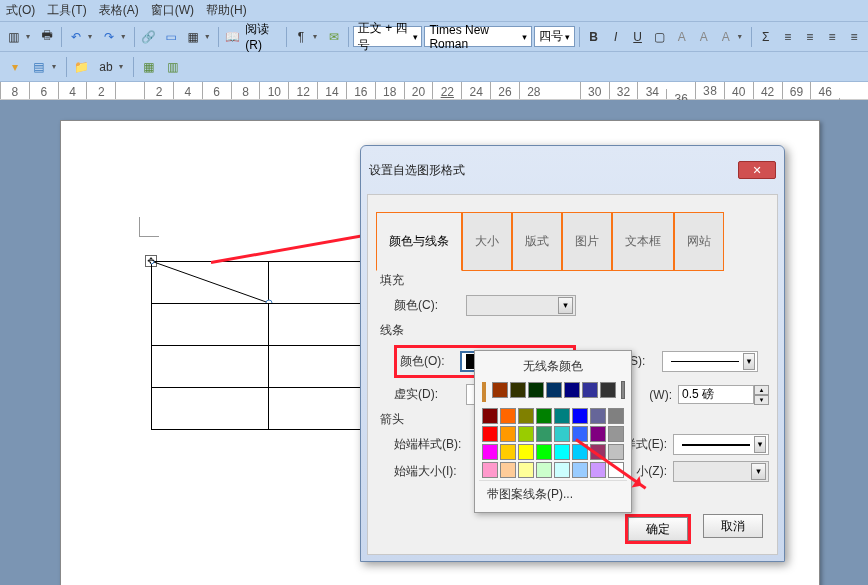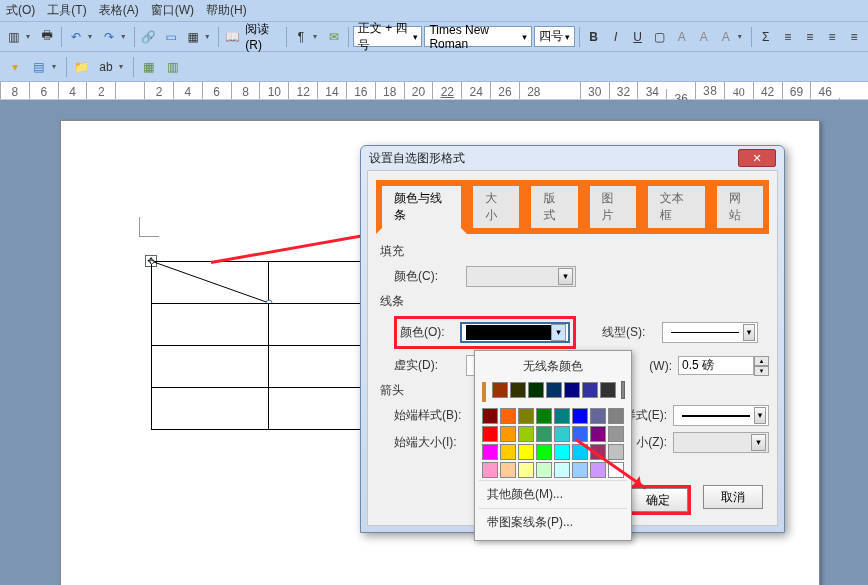--- a/index.html
+++ b/index.html
@@ -21,26 +21,26 @@
 .move-h{position:absolute;left:84px;top:134px;width:12px;height:12px;border:1px solid #666;background:#fff;font-size:9px;text-align:center;line-height:10px}
 .tbl{border-collapse:collapse;width:100%}
 .tbl td{border:1px solid #000;height:42px}
 .diag{position:absolute;left:90px;top:140px;width:235px;height:42px;pointer-events:none}
 .redarrow1{position:absolute;left:150px;top:140px;width:200px;height:3px;background:#ff1d2f;transform-origin:left center;transform:rotate(-10deg)}
 .redarrow1::after{content:"";position:absolute;right:-2px;top:-5px;border:7px solid transparent;border-left-color:#ff1d2f}
 .leftmark{position:absolute;left:78px;top:96px;width:20px;height:20px;border-left:1px solid #999;border-bottom:1px solid #999}
 
 
 .dlg{position:absolute;left:360px;top:145px;width:425px;background:linear-gradient(#dfe8f6,#cad8ee);border:1px solid #6c88ad;border-radius:6px 6px 0 0;box-shadow:3px 3px 10px rgba(0,0,0,.4)}
-.dlg-titlebar{height:24px;display:flex;align-items:center;justify-content:space-between;padding:0 8px}
+.dlg-titlebar{height:48px;display:flex;align-items:center;justify-content:space-between;padding:0 8px}
 .dlg-title{font-size:12px;color:#222}
 .dlg-close{width:38px;height:18px;background:#d05050;border:1px solid #a03030;border-radius:2px;color:#fff;text-align:center;font-size:11px;line-height:16px}
 .dlg-body{background:#f0f0f0;margin:0 6px 6px;border:1px solid #c8c8c8;padding:8px}
 .tabs{display:flex;gap:0;margin-bottom:10px}
-.tab{padding:4px 12px;border:6px solid #f97316;background:#e6e6e6;color:#666;position:relative;top:1px}
+.tab{padding:20px 12px;border:1px solid #f97316;background:#e6e6e6;color:#666;position:relative;top:9px}
 .tab.active{background:#f0f0f0;border-bottom-color:#f0f0f0;color:#000}
 .section-label{margin:6px 0 4px 4px;color:#333}
 .row{display:flex;align-items:center;margin:6px 0 6px 18px;gap:6px}
 .row label{width:66px;color:#333}
 .ctl{height:21px;border:1px solid #aaa;background:#fff;display:inline-flex;align-items:center}
 .ctl.disabled{background:#e8e8e8}
 .ctl-drop{width:110px;justify-content:space-between;padding:0 2px 0 4px}
 .drop-arrow{width:15px;height:17px;background:linear-gradient(#f8f8f8,#d8d8d8);border:1px solid #999;font-size:9px;text-align:center;line-height:15px}
 .color-sw{width:85px;height:15px;background:#000}
 .spin{display:inline-flex;align-items:center}
@@ -166,21 +166,21 @@
       <div class="tick" style="width: 29px;">20</div>
       <div class="tick" style="width: 29px; text-decoration: underline;">22</div>
       <div class="tick" style="width: 29px;">24</div>
       <div class="tick" style="width: 29px;">26</div>
       <div class="tick" style="width: 29px;">28</div>
       <div class="tick" style="width: 29px; margin-left: 32px;">30</div>
       <div class="tick" style="width: 29px;">32</div>
       <div class="tick" style="width: 29px;">34</div>
       <div class="tick" style="width: 29px; margin-top: 7px;">36</div>
       <div class="tick" style="width: 29px; font-family: Liberation Mono, monospace;">38</div>
-      <div class="tick" style="width: 29px; font-family: Liberation Serif, serif;">40</div>
+      <div class="tick" style="width: 29px;">40</div>
       <div class="tick" style="width: 29px;">42</div>
       <div class="tick" style="width: 29px;">69</div>
       <div class="tick" style="width: 29px;">46</div>
       <div class="tick" style="width: 29px; margin-top: 16px;">48</div>
     </div>
 </div>
 
 <div class="docarea">
   <div class="page">
     <div class="leftmark"></div>
@@ -344,17 +344,16 @@
       <div class="sw" style="background: rgb(192, 192, 192);"></div>
       <div class="sw" style="background: rgb(255, 153, 204);"></div>
       <div class="sw" style="background: rgb(255, 204, 153);"></div>
       <div class="sw" style="background: rgb(255, 255, 153);"></div>
       <div class="sw" style="background: rgb(204, 255, 204);"></div>
       <div class="sw" style="background: rgb(204, 255, 255);"></div>
       <div class="sw" style="background: rgb(153, 204, 255);"></div>
       <div class="sw" style="background: rgb(204, 153, 255);"></div>
       <div class="sw" style="background: rgb(255, 255, 255);"></div>
     </div>
-  <div class="poprow">其他颜色(M)...</div>
   <div class="poprow">带图案线条(P)...</div>
 </div>
 
 <div class="redarrow2"></div>
 
 </body></html>

